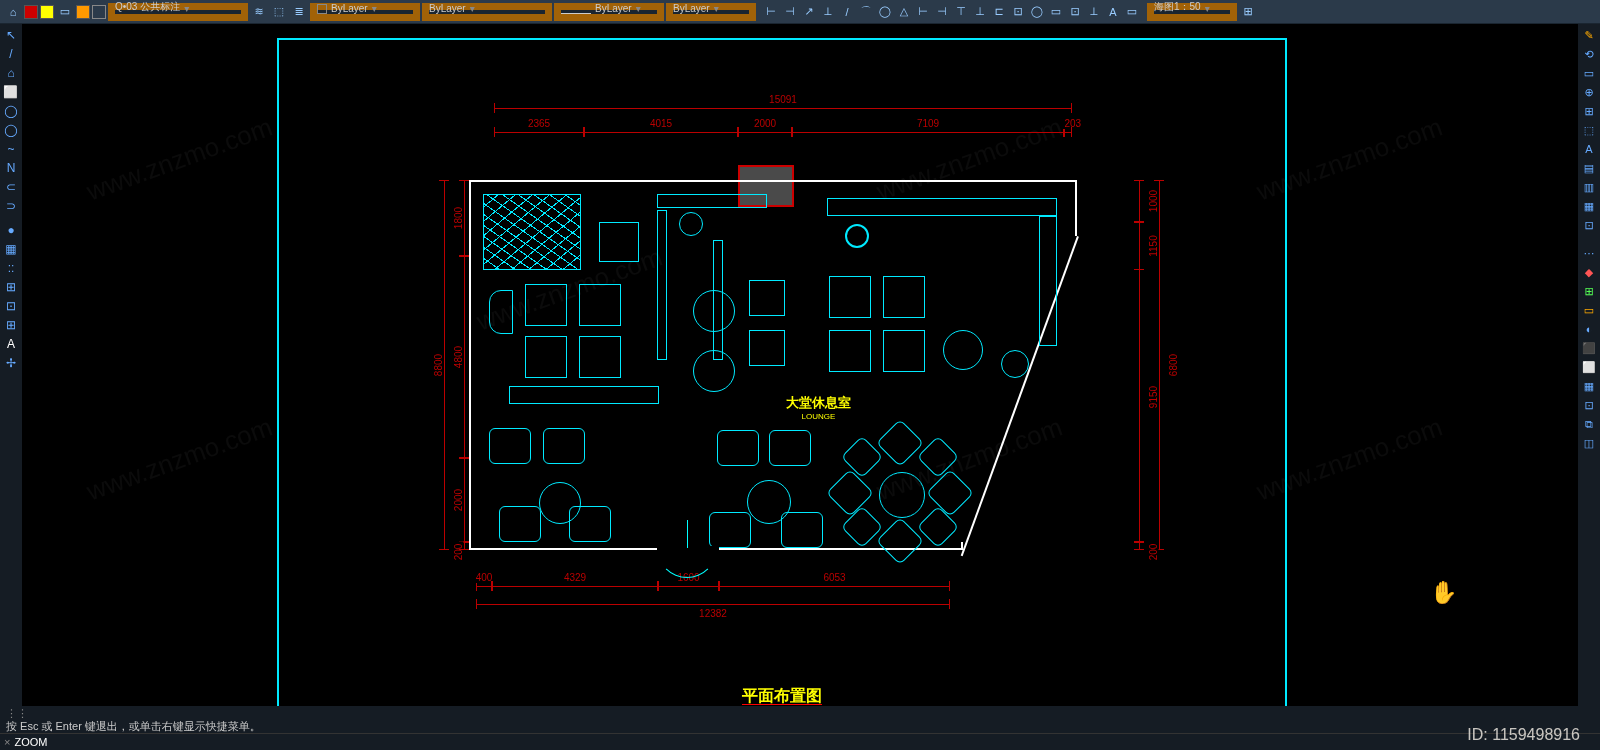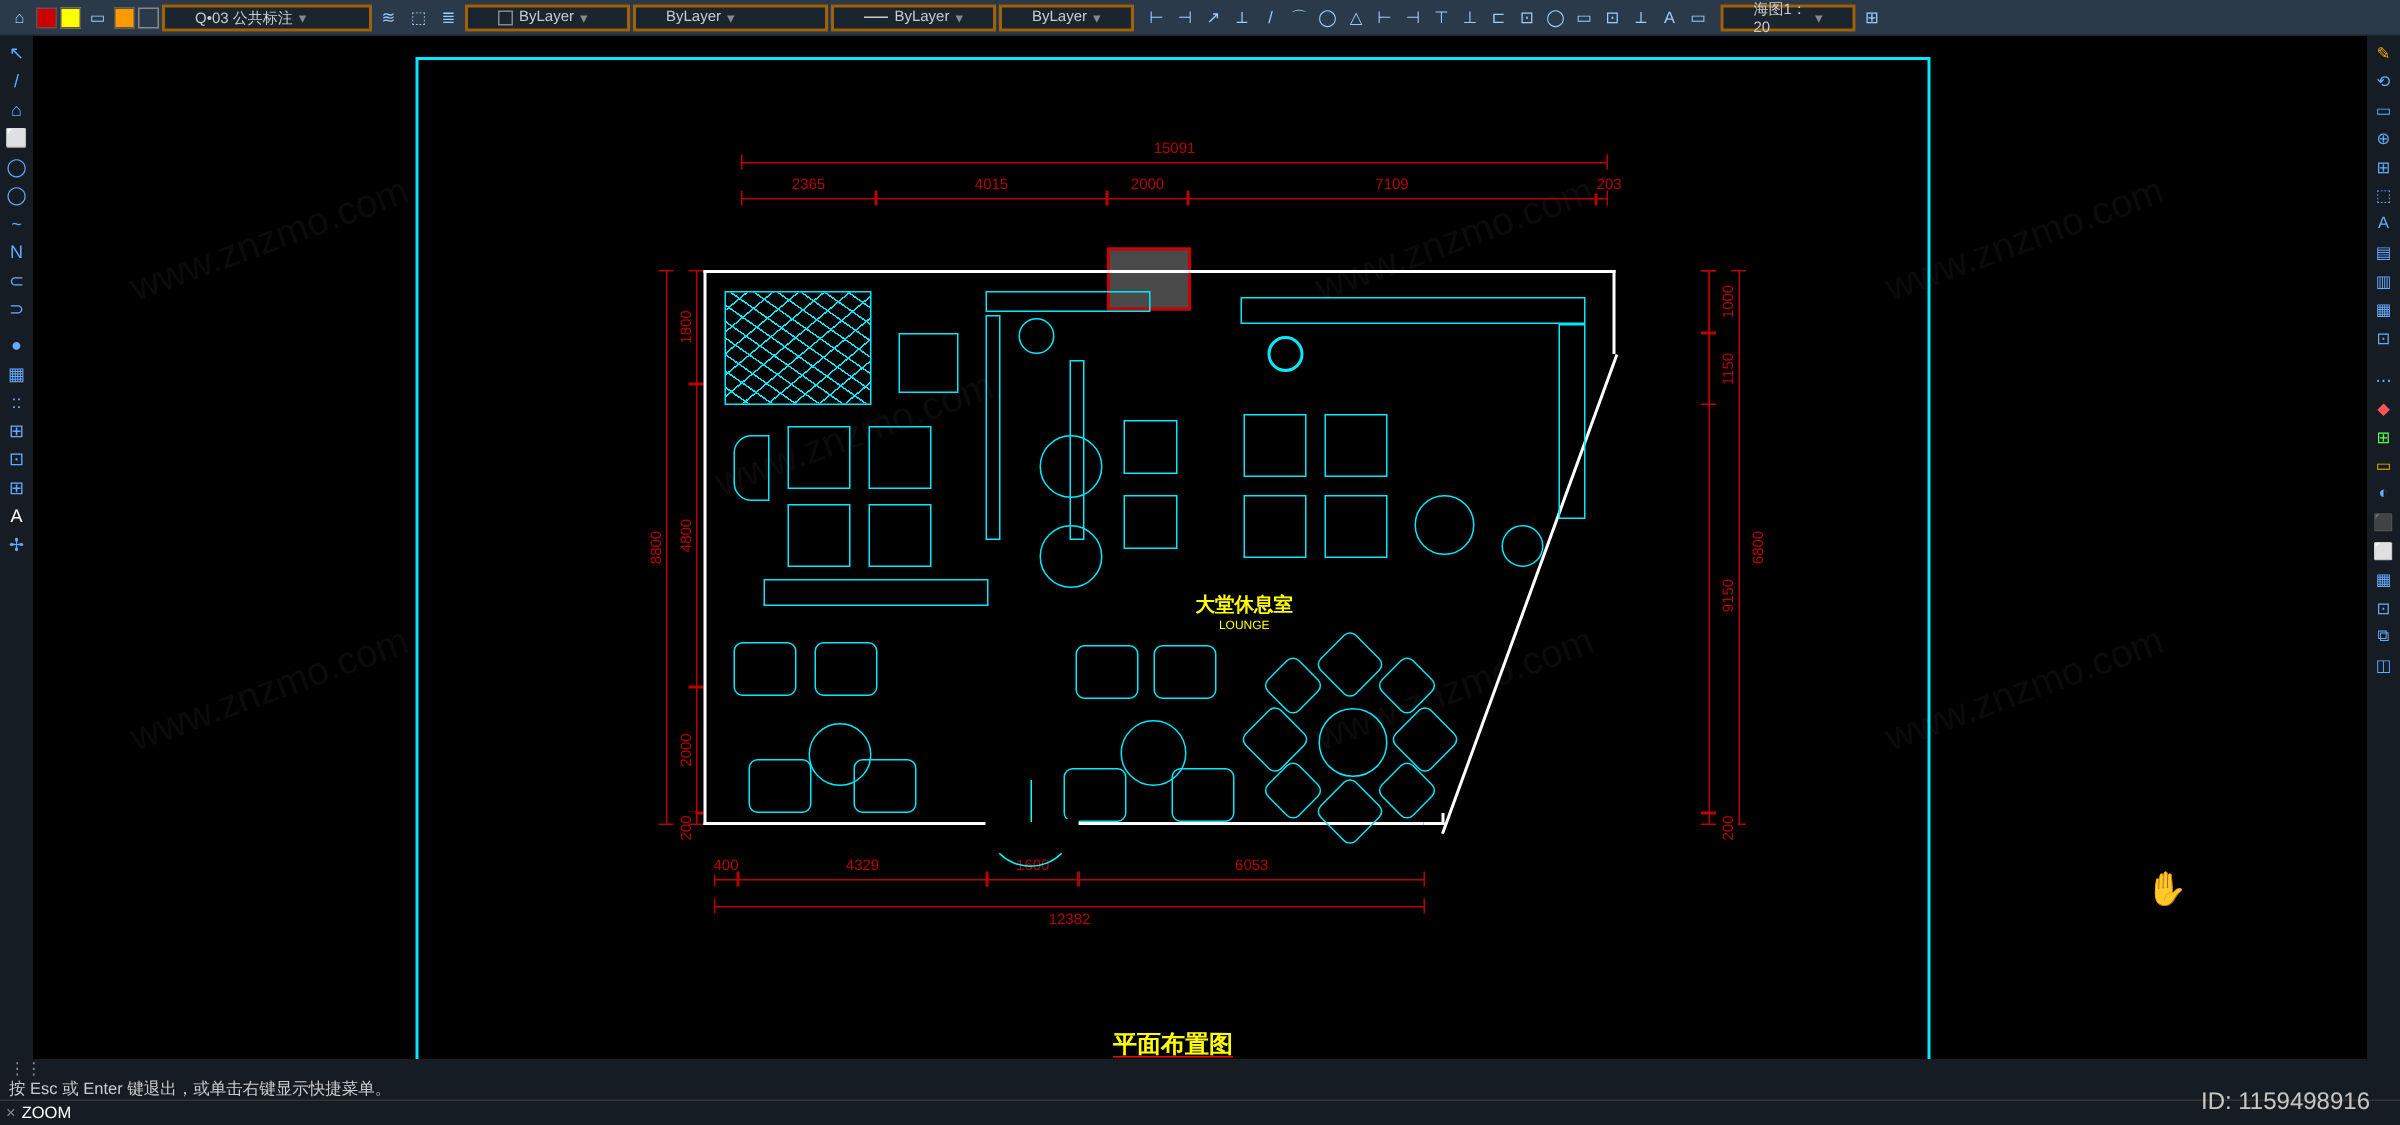--- a/index.html
+++ b/index.html
@@ -5,21 +5,21 @@
 * { margin: 0; padding: 0; box-sizing: border-box; font-family: "Microsoft YaHei", Arial, sans-serif; }
 body { width: 1600px; height: 750px; background: #000; color: #ccc; overflow: hidden; font-size: 11px; position: relative; }
 
 
 .topbar { height: 24px; background: #2b3a4a; display: flex; align-items: center; padding: 0 4px; gap: 2px; border-bottom: 1px solid #1a2530; }
 .topbar .swatch { width: 14px; height: 14px; border: 1px solid #555; }
 .topbar .sw-red { background: #c00; }
 .topbar .sw-yellow { background: #ff0; }
 .topbar .sw-orange { background: #f90; }
 .topbar .sw-box { width: 14px; height: 14px; border: 1px solid #888; }
-.topbar .ddl { background: #1a2530; border: 2px solid #a16207; height: 18px; display: flex; align-items: center; padding: 0 20px; color: #ccc; font-size: 10px; gap: 4px; }
+.topbar .ddl { background: #1a2530; border: 7px solid #a16207; height: 18px; display: flex; align-items: flex-end; padding: 0 0; color: #ccc; font-size: 10px; gap: 4px; }
 .topbar .ddl .arrow { color: #888; }
 .topbar .tbicon { width: 18px; height: 18px; display: flex; align-items: center; justify-content: center; color: #9cf; }
 
 
 .vplabel { position: absolute; left: 26px; top: 30px; color: #eee; font-size: 11px; }
 
 
 .ltb { position: absolute; left: 0; top: 24px; width: 22px; bottom: 44px; background: #151c24; display: flex; flex-direction: column; align-items: center; padding-top: 2px; gap: 1px; }
 .ltb .tool { width: 18px; height: 18px; color: #6af; display: flex; align-items: center; justify-content: center; font-size: 12px; cursor: pointer; }
 .ltb .sep { height: 4px; }
@@ -137,21 +137,21 @@
     <span class="tbicon">⊏</span>
     <span class="tbicon">⊡</span>
     <span class="tbicon">◯</span>
     <span class="tbicon">▭</span>
     <span class="tbicon">⊡</span>
     <span class="tbicon">⟂</span>
     <span class="tbicon">A</span>
     <span class="tbicon">▭</span>
   </div>
   <div class="ddl" style="width:90px;margin-left:4px">
-    <span>海图1：20</span>
+    <span>海图1：50</span>
     <span class="arrow">▾</span>
   </div>
   <span class="tbicon">⊞</span>
 </div>
 
 <div class="vplabel">[-][俯视][二维线框]</div>
 
 <div class="ltb">
   <div class="tool">↖</div>
   <div class="tool">/</div>
@@ -341,21 +341,21 @@
       <div class="furn diamond" style="left:414px;top:344px;width:34px;height:34px;border-radius:6px"></div>
       <div class="furn diamond" style="left:378px;top:262px;width:30px;height:30px;border-radius:6px"></div>
       <div class="furn diamond" style="left:454px;top:262px;width:30px;height:30px;border-radius:6px"></div>
       <div class="furn diamond" style="left:378px;top:332px;width:30px;height:30px;border-radius:6px"></div>
       <div class="furn diamond" style="left:454px;top:332px;width:30px;height:30px;border-radius:6px"></div>
 
       <div style="position:absolute;left:188px;top:366px;width:62px;height:6px;background:#000;border-top:2px solid #000"></div>
       <div class="door-arc" style="left:188px;top:338px;width:60px;height:60px"></div>
       <div style="position:absolute;left:218px;top:340px;width:1px;height:28px;background:#0ff"></div>
 
-      <div class="room-label" style="left:328px;top:214px">
+      <div class="room-label" style="left:317px;top:214px">
         <span>大堂休息室</span>
         <span class="room-sub">LOUNGE</span>
       </div>
     </div>
 
     <div class="title-block">
       <div class="t">平面布置图</div>
       <div class="s">面积：120平方米</div>
     </div>
   </div>

